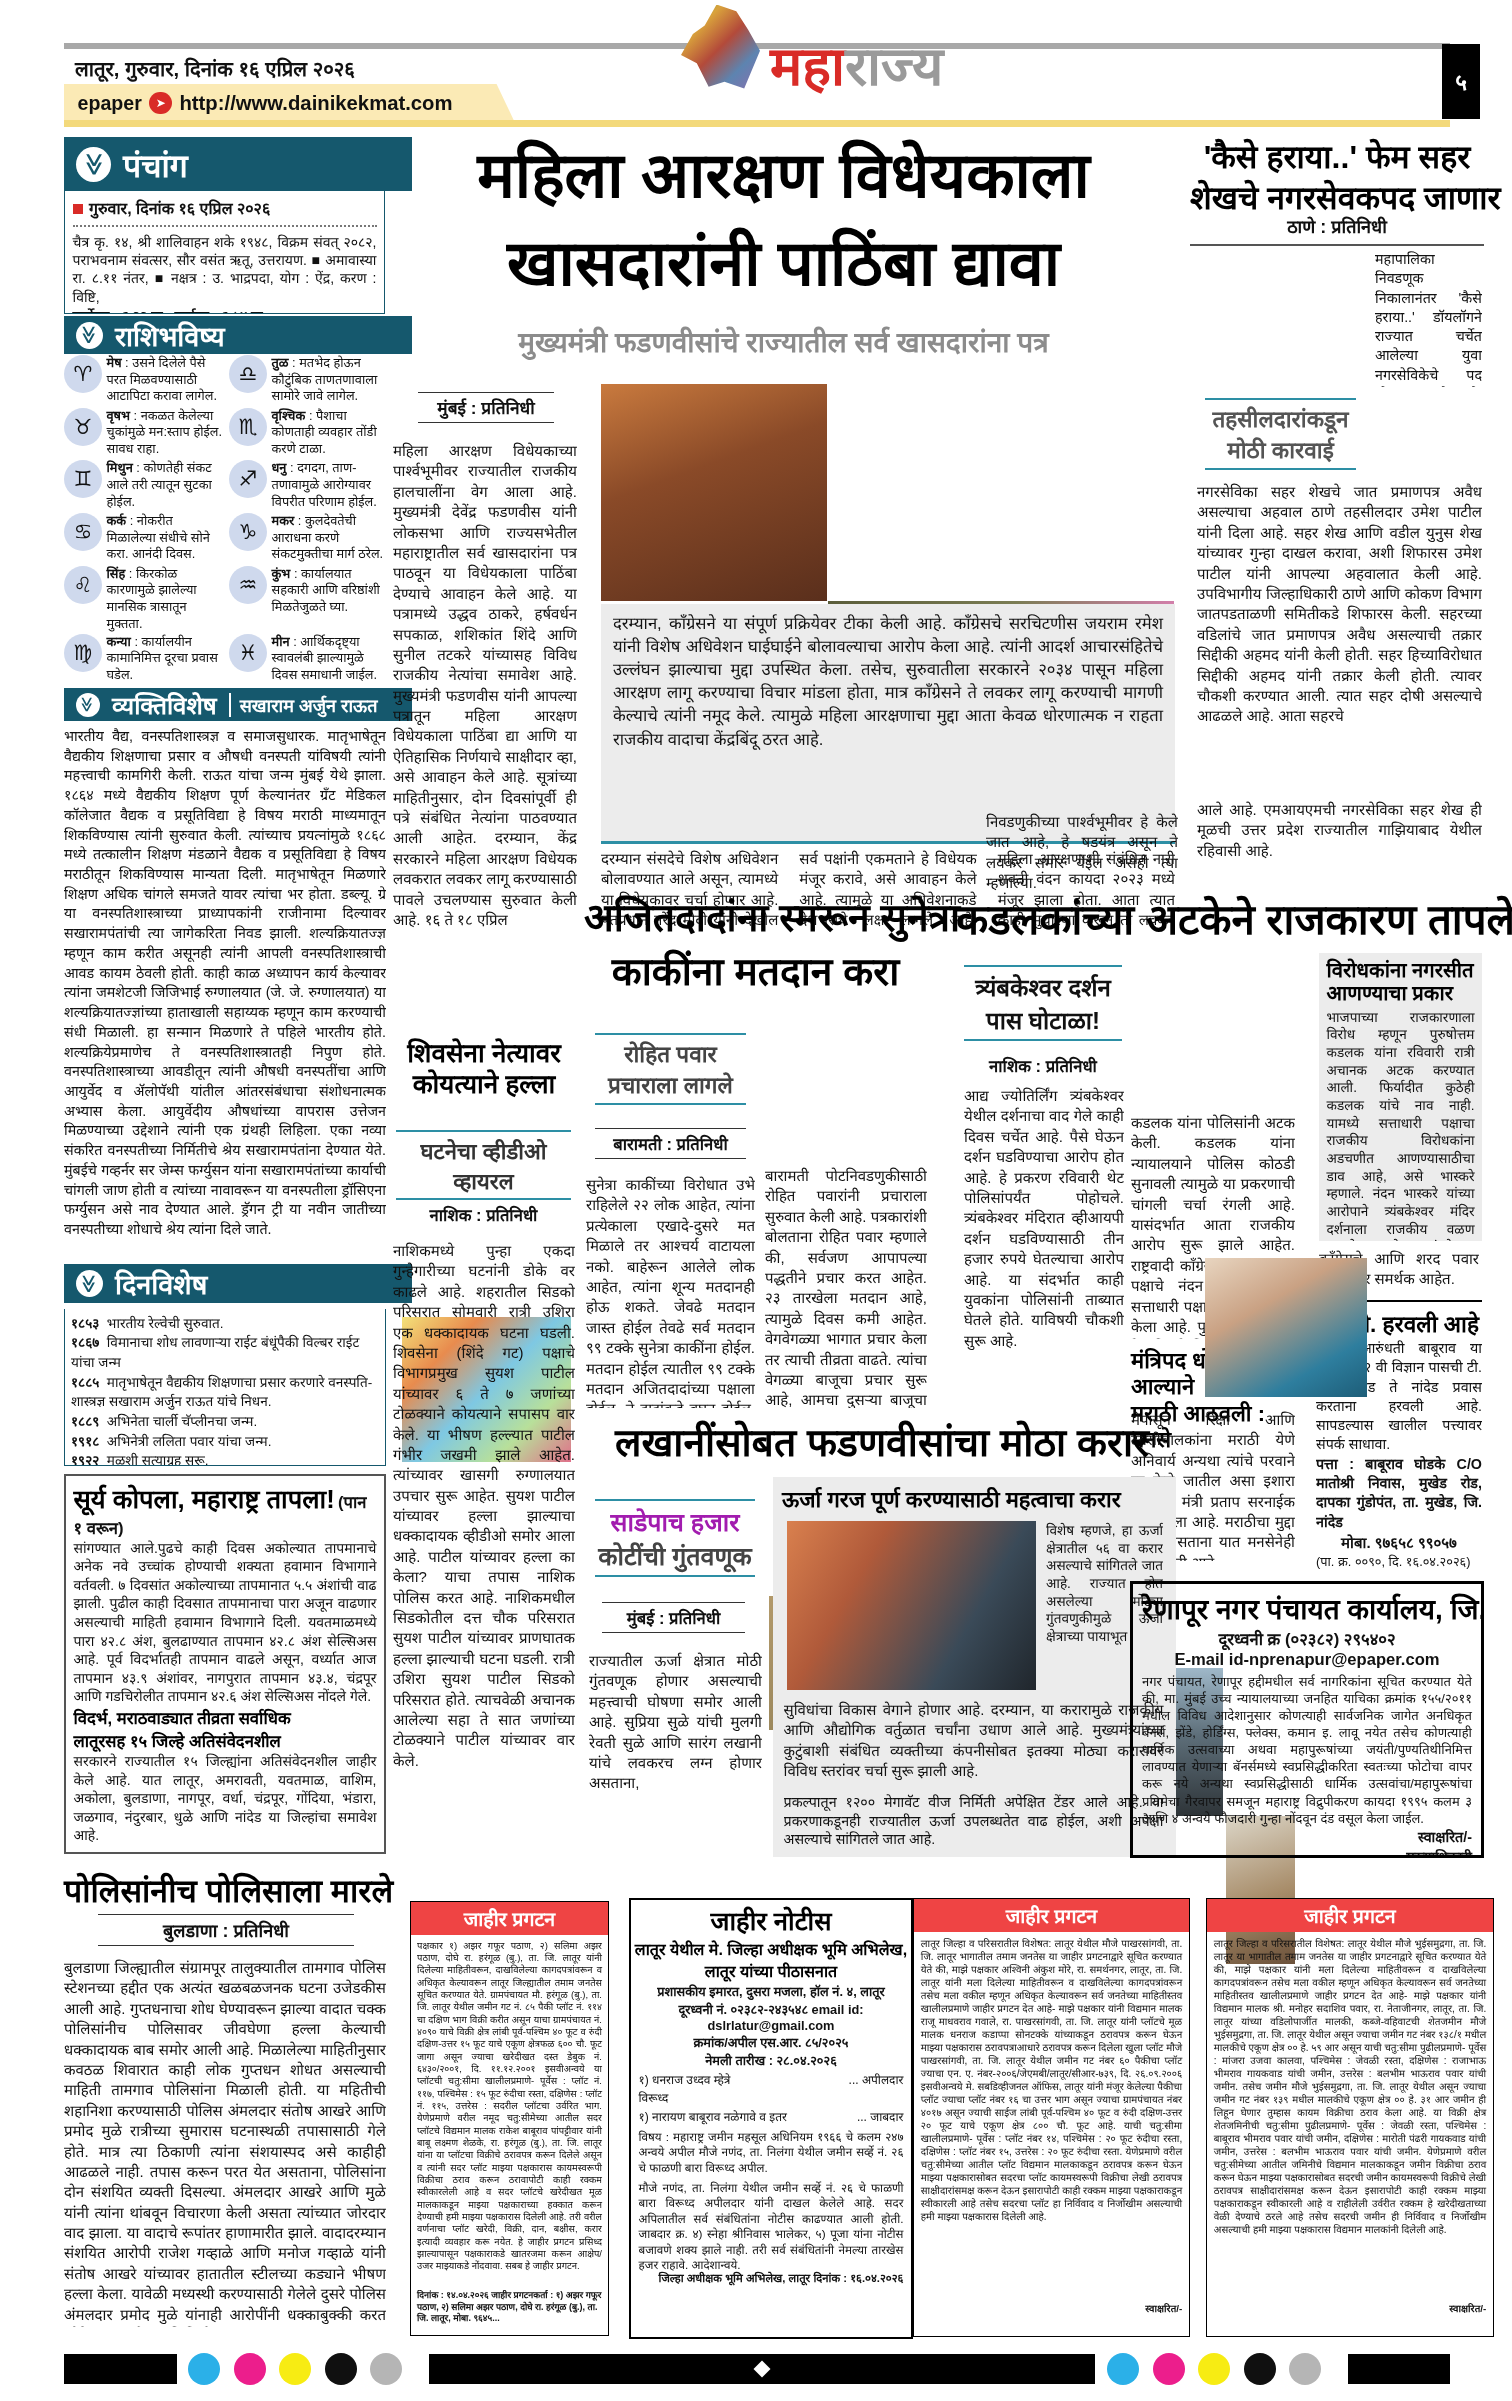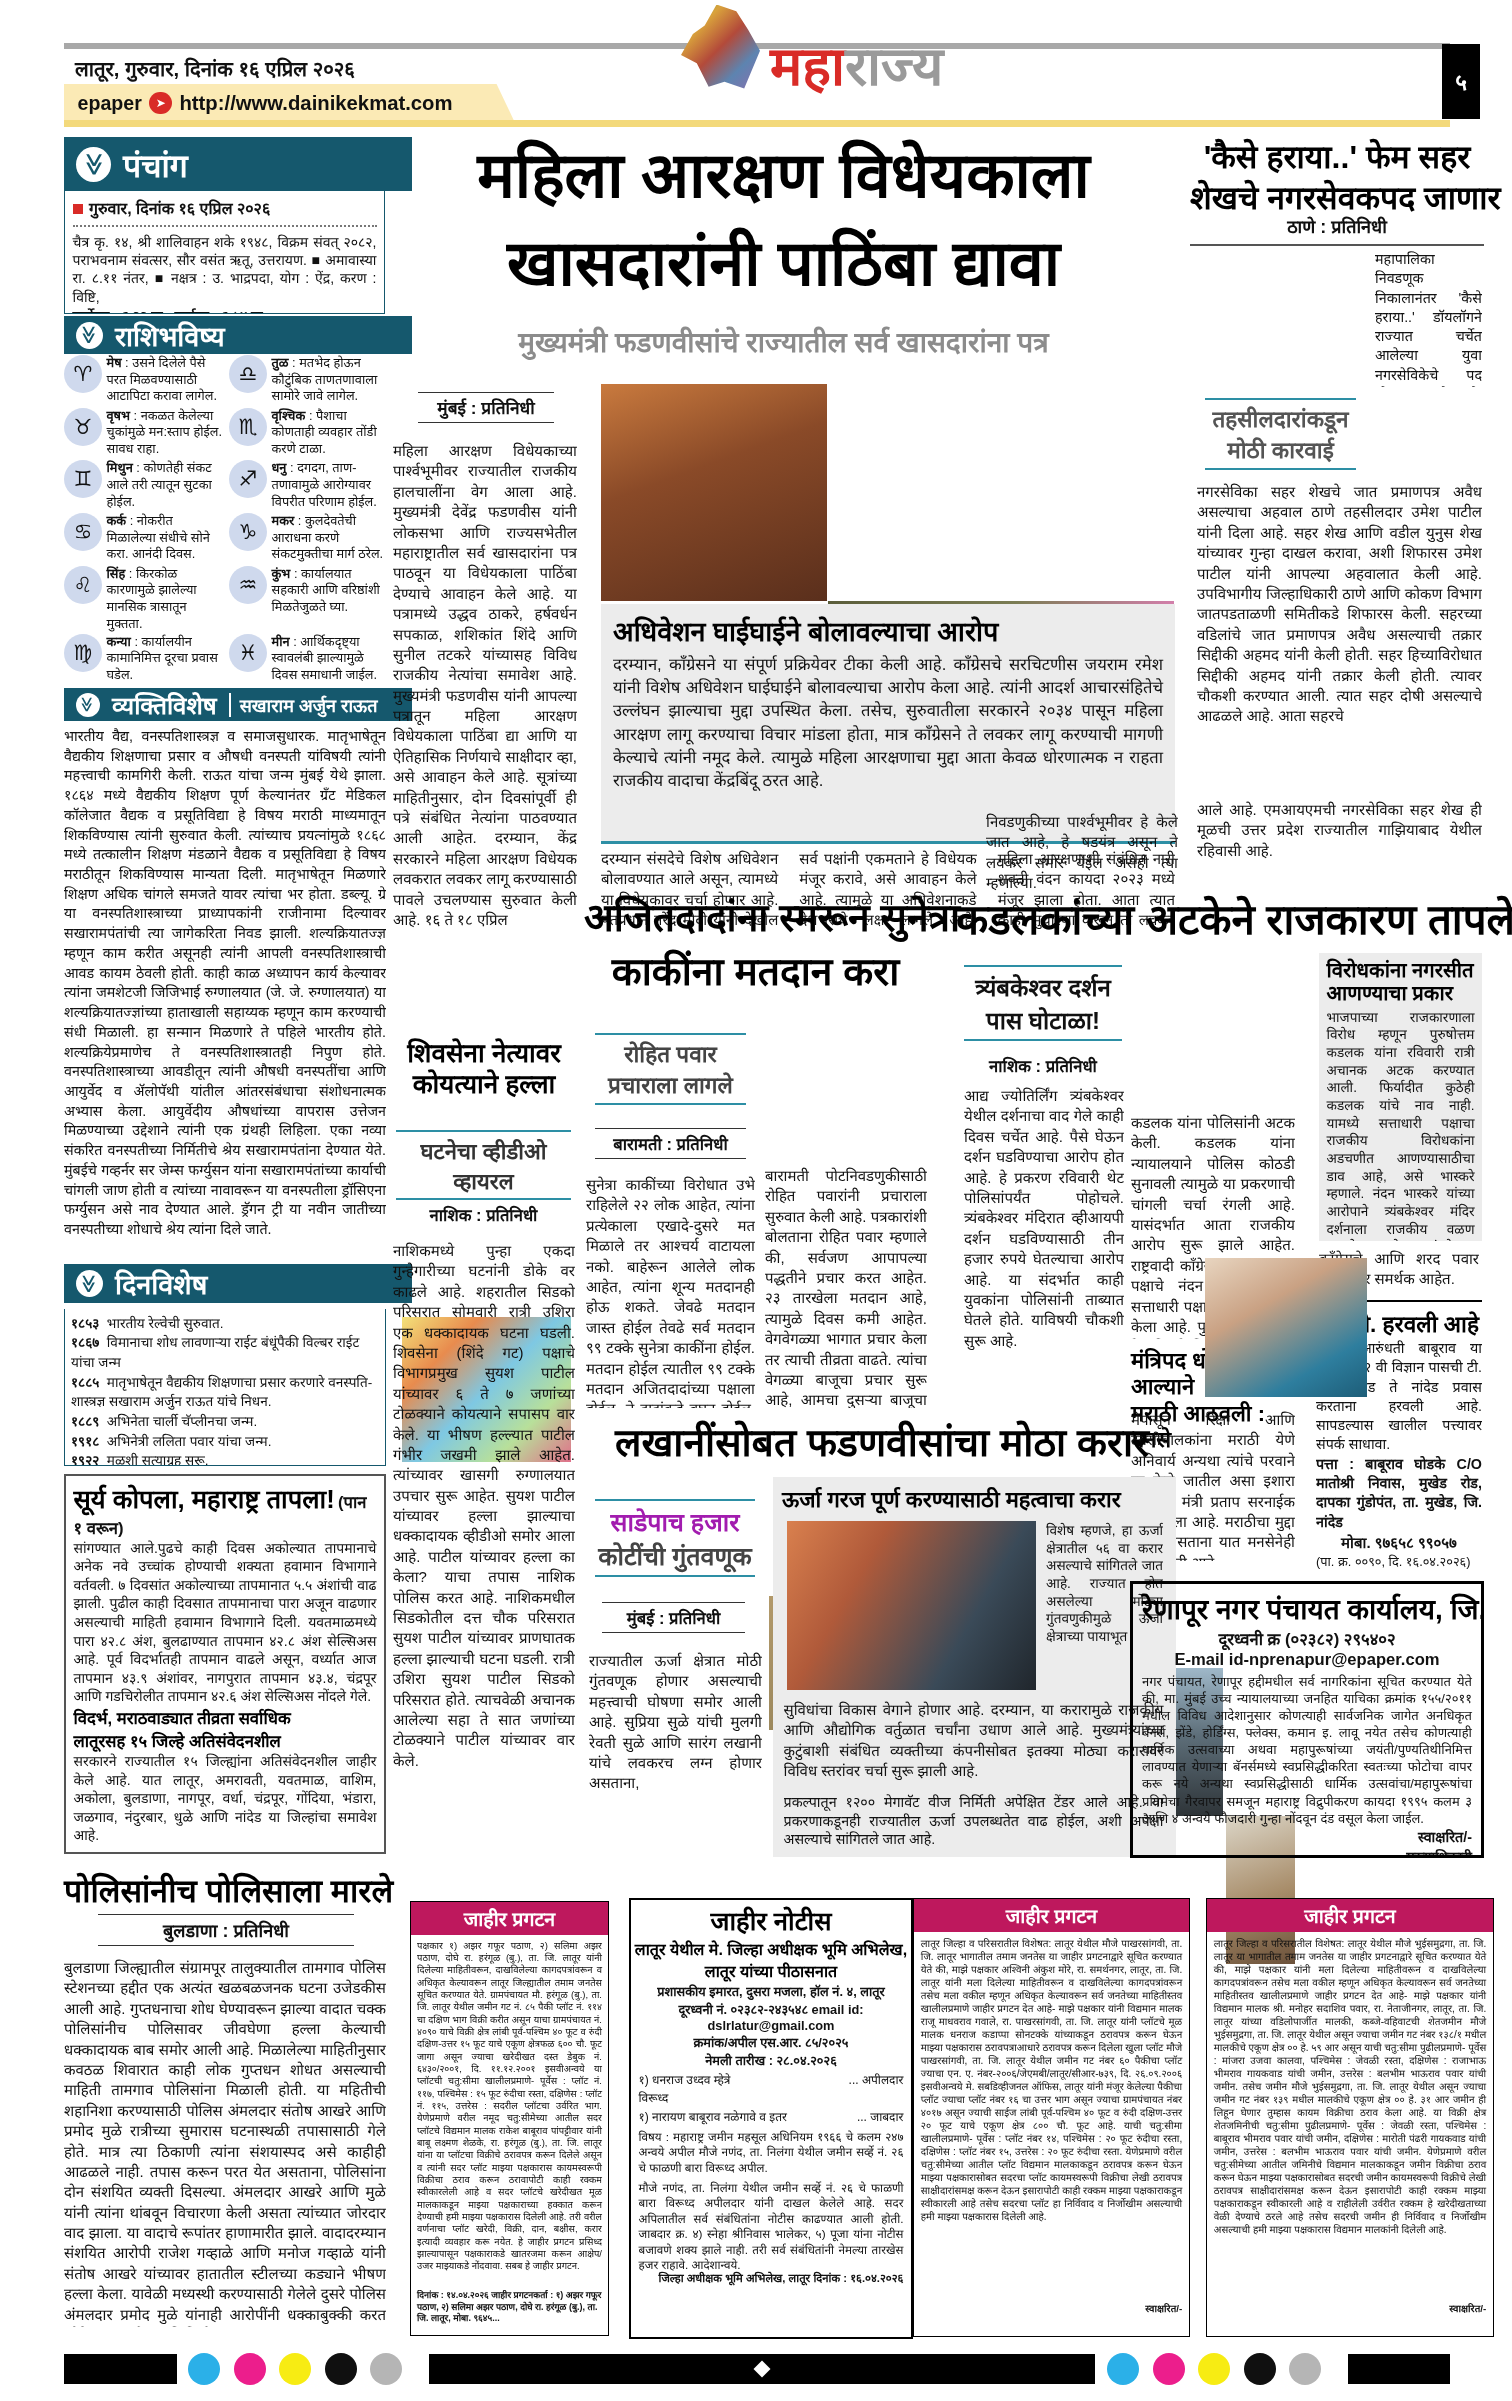--- a/index.html
+++ b/index.html
@@ -13,21 +13,21 @@
   .nowrap{white-space:nowrap;}
   .ctr{text-align:center;}
   .teal-head{background:#15586d;color:#fff;display:flex;align-items:center;gap:12px;padding:0 12px;}
   .teal-head .t{font-weight:bold;}
   .chev{width:35px;height:35px;border-radius:50%;background:#fff;color:#15586d;display:flex;align-items:center;justify-content:center;font-weight:bold;font-size:22.6px;flex:0 0 auto;}
   .chev span{display:inline-block;transform:rotate(90deg);line-height:1;}
   .byline{font-weight:bold;text-align:center;}
   .rules{border-top:1.5px solid #333;border-bottom:1.5px solid #333;padding:3px 0;}
   .tealrules{border-top:2.3px solid #2d8fa5;border-bottom:2.3px solid #2d8fa5;padding:3px 0;}
   .graybox{background:#ececec;}
-  .blackhead{background:#be185d;color:#fff;font-weight:bold;text-align:center;}
+  .blackhead{background:#ef4444;color:#fff;font-weight:bold;text-align:center;}
   .noticebox{border:1.5px solid #000;overflow:hidden;}
   .photo{overflow:hidden;position:relative;}
   .redsq{display:inline-block;width:10.5px;height:10.5px;background:#d92b27;margin-right:6px;}
   .dotline{border-top:2.3px dotted #777;margin:6px 0;}
   .sign{text-align:right;font-weight:bold;line-height:1.4;}
   .dot{width:32px;height:32px;border-radius:50%;display:inline-block;}
 </style>
 </head>
 <body>
 
@@ -161,21 +161,20 @@
 
   <div class="abs byline rules" style="left:418px;top:392px;width:136px;font-size:17.3px;">मुंबई : प्रतिनिधी</div>
   <div class="abs jt bodytxt" style="left:393px;top:441px;width:184px;height:497px;">महिला आरक्षण विधेयकाच्या पार्श्वभूमीवर राज्यातील राजकीय हालचालींना वेग आला आहे. मुख्यमंत्री देवेंद्र फडणवीस यांनी लोकसभा आणि राज्यसभेतील महाराष्ट्रातील सर्व खासदारांना पत्र पाठवून या विधेयकाला पाठिंबा देण्याचे आवाहन केले आहे. या पत्रामध्ये उद्धव ठाकरे, हर्षवर्धन सपकाळ, शशिकांत शिंदे आणि सुनील तटकरे यांच्यासह विविध राजकीय नेत्यांचा समावेश आहे. मुख्यमंत्री फडणवीस यांनी आपल्या पत्रातून महिला आरक्षण विधेयकाला पाठिंबा द्या आणि या ऐतिहासिक निर्णयाचे साक्षीदार व्हा, असे आवाहन केले आहे. सूत्रांच्या माहितीनुसार, दोन दिवसांपूर्वी ही पत्रे संबंधित नेत्यांना पाठवण्यात आली आहेत. दरम्यान, केंद्र सरकारने महिला आरक्षण विधेयक लवकरात लवकर लागू करण्यासाठी पावले उचलण्यास सुरुवात केली आहे. १६ ते १८ एप्रिल</div>
 
   <div class="abs photo" style="left:601px;top:384px;width:226px;height:217px;background:linear-gradient(160deg,#c97a3e 0%,#8a4a28 40%,#5a2f1c 100%);"></div>
   <div class="abs photo" style="left:828px;top:384px;width:346px;height:217px;background:linear-gradient(120deg,#5a5d3a 0%,#7b7d54 40%,#d67fae 75%,#e89ec2 100%);">
     <span style="position:absolute;left:50%;top:46%;transform:translate(-50%,-50%);font-size:151px;color:#fff;line-height:1;">♀</span>
   </div>
 
   <div class="abs graybox" style="left:601px;top:604px;width:574px;height:237px;padding:7.5px 12px;box-sizing:border-box;overflow:hidden;">
-    <div class="hl" style="font-size:27px;margin-bottom:4.5px;">अधिवेशन घाईघाईने बोलावल्याचा आरोप</div>
     <div class="jt" style="font-size:16.6px;line-height:1.4;">दरम्यान, काँग्रेसने या संपूर्ण प्रक्रियेवर टीका केली आहे. काँग्रेसचे सरचिटणीस जयराम रमेश यांनी विशेष अधिवेशन घाईघाईने बोलावल्याचा आरोप केला आहे. त्यांनी आदर्श आचारसंहितेचे उल्लंघन झाल्याचा मुद्दा उपस्थित केला. तसेच, सुरुवातीला सरकारने २०३४ पासून महिला आरक्षण लागू करण्याचा विचार मांडला होता, मात्र काँग्रेसने ते लवकर लागू करण्याची मागणी केल्याचे त्यांनी नमूद केले. त्यामुळे महिला आरक्षणाचा मुद्दा आता केवळ धोरणात्मक न राहता राजकीय वादाचा केंद्रबिंदू ठरत आहे.</div>
   </div>
   <div class="abs" style="left:601px;top:841px;width:574px;height:3px;background:#2d8fa5;"></div>
   <div class="abs jt" style="left:601px;top:849px;width:574px;height:90px;font-size:15px;line-height:1.35;column-count:3;column-gap:21px;overflow:hidden;">दरम्यान संसदेचे विशेष अधिवेशन बोलावण्यात आले असून, त्यामध्ये या विधेयकावर चर्चा होणार आहे. पंतप्रधान नरेंद्र मोदी यांनी देखील सर्व पक्षांनी एकमताने हे विधेयक मंजूर करावे, असे आवाहन केले आहे. त्यामुळे या अधिवेशनाकडे देशभराचे लक्ष लागले आहे. महिला आरक्षणाशी संबंधित नारी शक्ती वंदन कायदा २०२३ मध्ये मंजूर झाला होता. आता त्यात काही सुधारणा करून तो लवकर लागू करण्याचा प्रयत्न सुरू आहे. या नव्या विधेयकात लोकसभेच्या जागांची संख्या वाढविण्यात येणार असल्याचे सांगितले जात आहे.</div>
 
   <div class="abs photo" style="left:402px;top:883px;width:169px;height:145px;background:linear-gradient(135deg,#f3e27a 0%,#e88b4e 25%,#7ec8e3 50%,#b8e09a 75%,#e0708a 100%);"></div>
   <div class="abs ctr hl" style="left:392px;top:1038px;width:184px;font-size:26px;line-height:1.2;"><span>शिवसेना नेत्यावर कोयत्याने हल्ला</span></div>
   <div class="abs ctr hl tealrules" style="left:396px;top:1130px;width:175px;font-size:22px;color:#333;">घटनेचा व्हीडीओ व्हायरल</div>
   <div class="abs byline" style="left:396px;top:1203px;width:175px;font-size:16.6px;">नाशिक : प्रतिनिधी</div>
   <div class="abs jt bodytxt" style="left:393px;top:1241px;width:182px;height:619px;">नाशिकमध्ये पुन्हा एकदा गुन्हेगारीच्या घटनांनी डोके वर काढले आहे. शहरातील सिडको परिसरात सोमवारी रात्री उशिरा एक धक्कादायक घटना घडली. शिवसेना (शिंदे गट) पक्षाचे विभागप्रमुख सुयश पाटील यांच्यावर ६ ते ७ जणांच्या टोळक्याने कोयत्याने सपासप वार केले. या भीषण हल्ल्यात पाटील गंभीर जखमी झाले आहेत. त्यांच्यावर खासगी रुग्णालयात उपचार सुरू आहेत. सुयश पाटील यांच्यावर हल्ला झाल्याचा धक्कादायक व्हीडीओ समोर आला आहे. पाटील यांच्यावर हल्ला का केला? याचा तपास नाशिक पोलिस करत आहे. नाशिकमधील सिडकोतील दत्त चौक परिसरात सुयश पाटील यांच्यावर प्राणघातक हल्ला झाल्याची घटना घडली. रात्री उशिरा सुयश पाटील सिडको परिसरात होते. त्याचवेळी अचानक आलेल्या सहा ते सात जणांच्या टोळक्याने पाटील यांच्यावर वार केले.</div>

